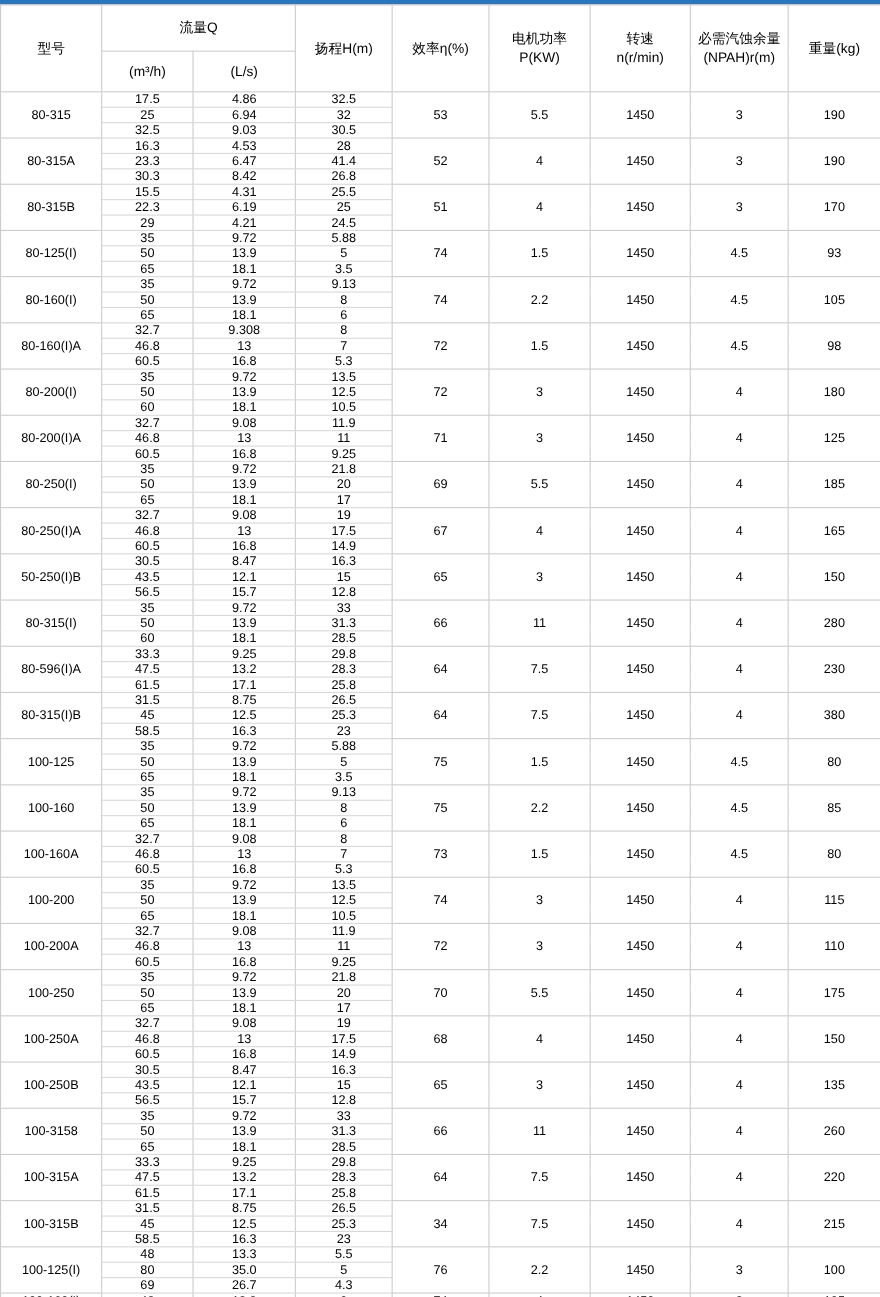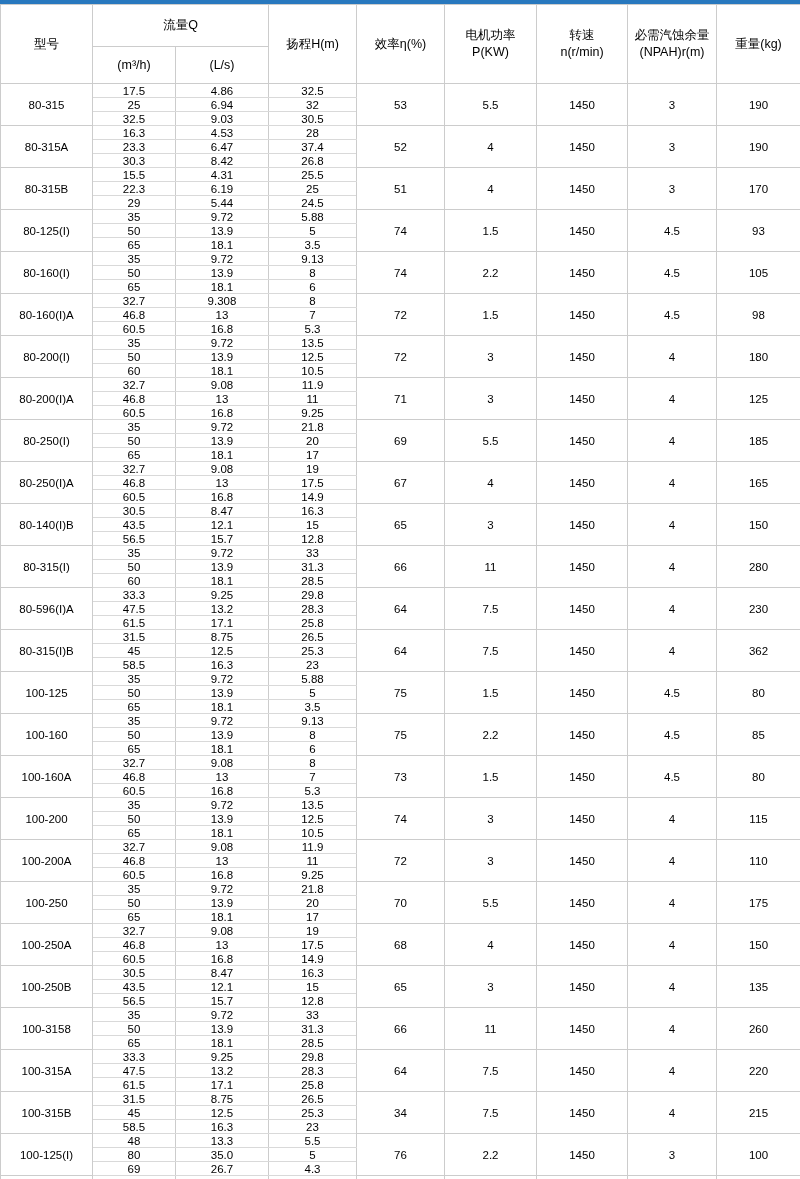--- a/index.html
+++ b/index.html
@@ -96,21 +96,21 @@
         <td class="sub">28</td>
         <td class="span-cell" rowspan="3">52</td>
         <td class="span-cell" rowspan="3">4</td>
         <td class="span-cell" rowspan="3">1450</td>
         <td class="span-cell" rowspan="3">3</td>
         <td class="span-cell" rowspan="3">190</td>
       </tr>
       <tr>
         <td class="sub">23.3</td>
         <td class="sub">6.47</td>
-        <td class="sub">37.4</td>
+        <td class="sub">41.4</td>
       </tr>
       <tr>
         <td class="sub">30.3</td>
         <td class="sub">8.42</td>
         <td class="sub">26.8</td>
       </tr>
       <tr class="group-start">
         <td class="span-cell" rowspan="3">80-315B</td>
         <td class="sub">15.5</td>
         <td class="sub">4.31</td>
@@ -121,21 +121,21 @@
         <td class="span-cell" rowspan="3">3</td>
         <td class="span-cell" rowspan="3">170</td>
       </tr>
       <tr>
         <td class="sub">22.3</td>
         <td class="sub">6.19</td>
         <td class="sub">25</td>
       </tr>
       <tr>
         <td class="sub">29</td>
-        <td class="sub">5.44</td>
+        <td class="sub">4.21</td>
         <td class="sub">24.5</td>
       </tr>
       <tr class="group-start">
         <td class="span-cell" rowspan="3">80-125(I)</td>
         <td class="sub">35</td>
         <td class="sub">9.72</td>
         <td class="sub">5.88</td>
         <td class="span-cell" rowspan="3">74</td>
         <td class="span-cell" rowspan="3">1.5</td>
         <td class="span-cell" rowspan="3">1450</td>
@@ -272,21 +272,21 @@
         <td class="sub">46.8</td>
         <td class="sub">13</td>
         <td class="sub">17.5</td>
       </tr>
       <tr>
         <td class="sub">60.5</td>
         <td class="sub">16.8</td>
         <td class="sub">14.9</td>
       </tr>
       <tr class="group-start">
-        <td class="span-cell" rowspan="3">80-140(I)B</td>
+        <td class="span-cell" rowspan="3">50-250(I)B</td>
         <td class="sub">30.5</td>
         <td class="sub">8.47</td>
         <td class="sub">16.3</td>
         <td class="span-cell" rowspan="3">65</td>
         <td class="span-cell" rowspan="3">3</td>
         <td class="span-cell" rowspan="3">1450</td>
         <td class="span-cell" rowspan="3">4</td>
         <td class="span-cell" rowspan="3">150</td>
       </tr>
       <tr>
@@ -343,21 +343,21 @@
       </tr>
       <tr class="group-start">
         <td class="span-cell" rowspan="3">80-315(I)B</td>
         <td class="sub">31.5</td>
         <td class="sub">8.75</td>
         <td class="sub">26.5</td>
         <td class="span-cell" rowspan="3">64</td>
         <td class="span-cell" rowspan="3">7.5</td>
         <td class="span-cell" rowspan="3">1450</td>
         <td class="span-cell" rowspan="3">4</td>
-        <td class="span-cell" rowspan="3">362</td>
+        <td class="span-cell" rowspan="3">380</td>
       </tr>
       <tr>
         <td class="sub">45</td>
         <td class="sub">12.5</td>
         <td class="sub">25.3</td>
       </tr>
       <tr>
         <td class="sub">58.5</td>
         <td class="sub">16.3</td>
         <td class="sub">23</td>

